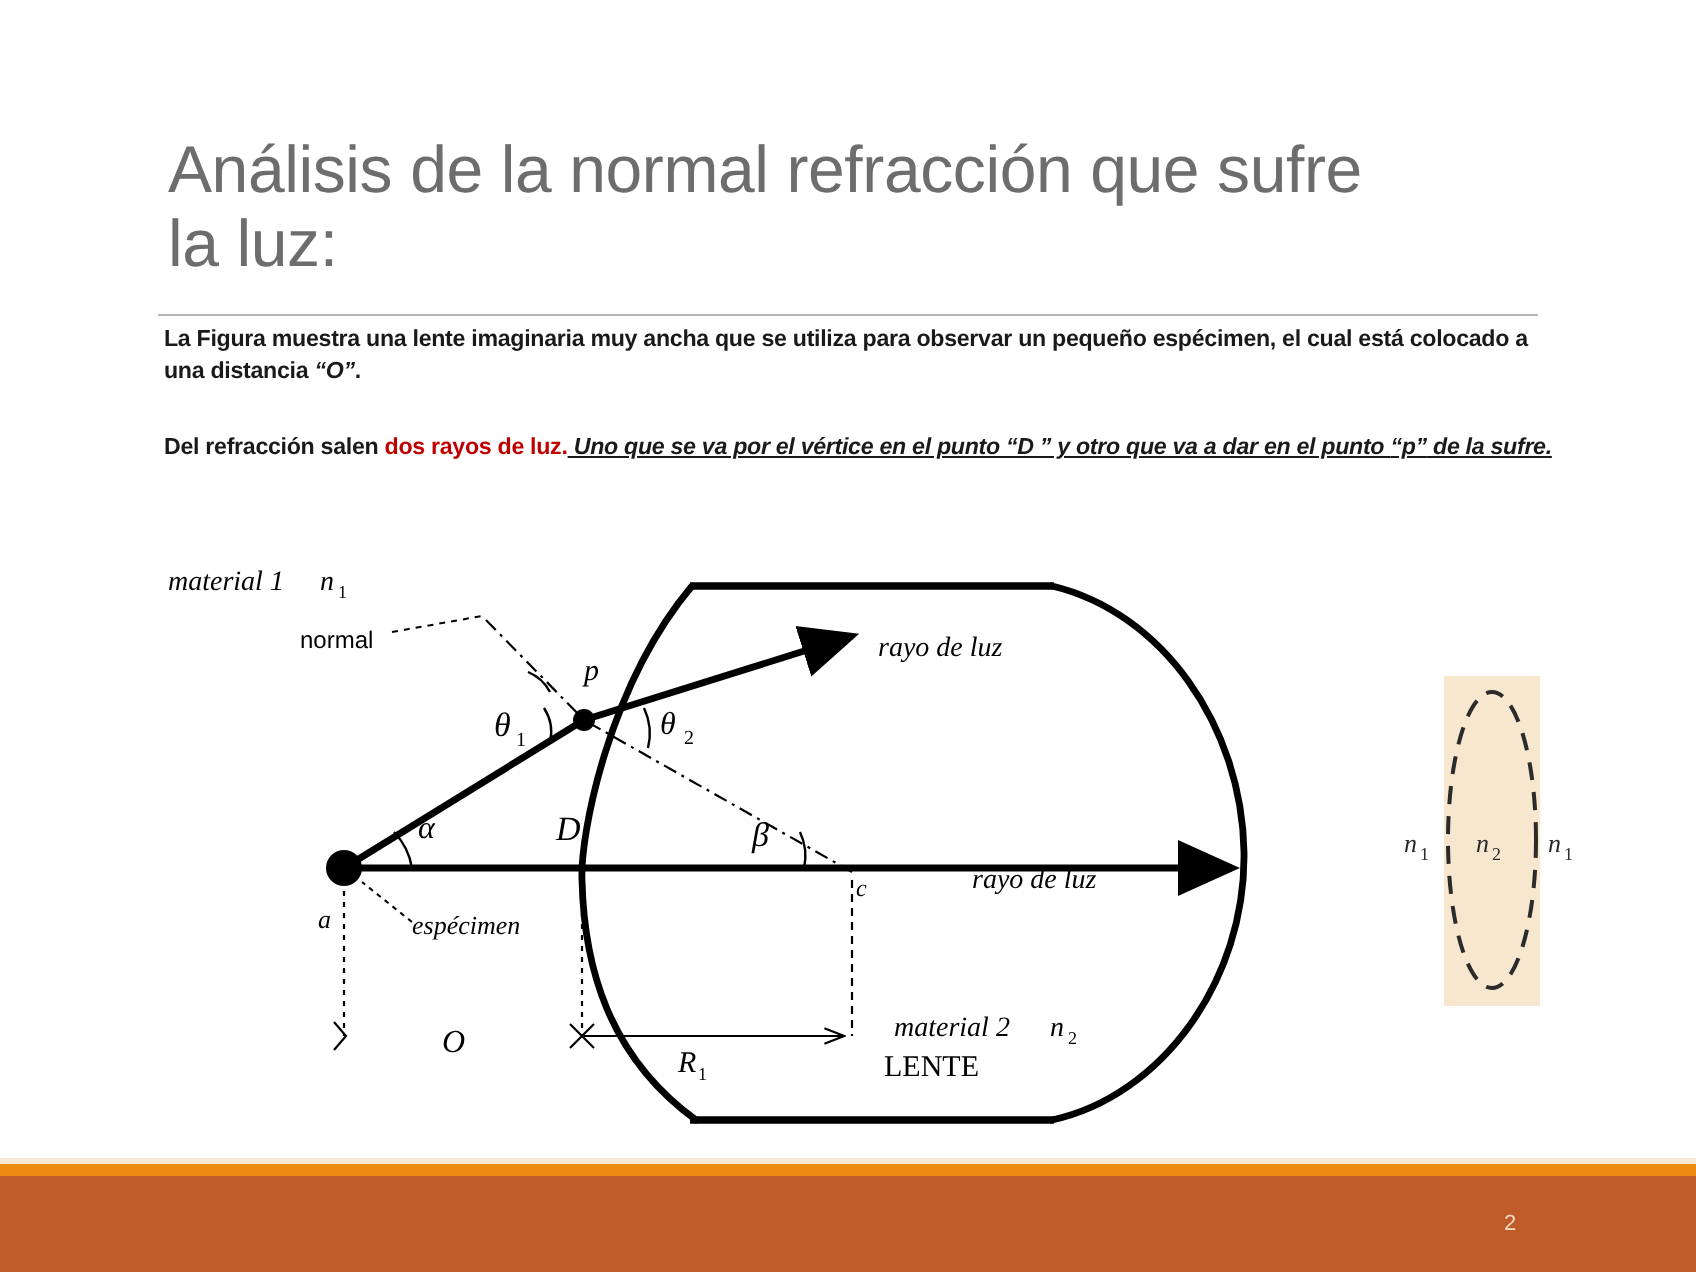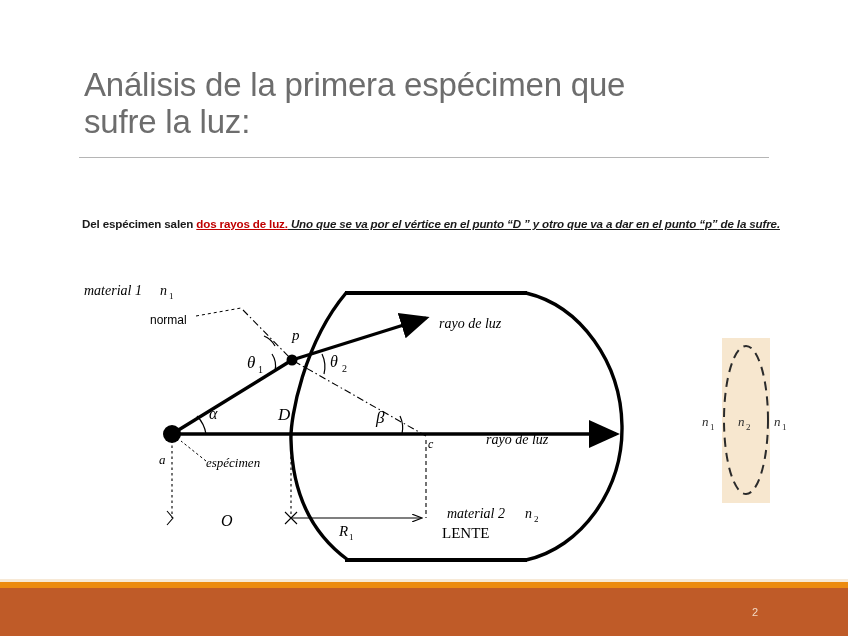--- a/index.html
+++ b/index.html
@@ -63,21 +63,20 @@
     top: 162px;
     width: 690px;
   }
   #para-2 {
     left: 82px;
     top: 216px;
     width: 700px;
   }
   .hl-red {
     color: #c00000;
-    text-decoration: underline;
     text-align: right;
   }
   .u {
     text-decoration: underline;
     font-style: italic;
   }
   .it { font-style: italic; }
 
   
   #figure-optics {
@@ -133,27 +132,30 @@
     font-family: "Liberation Sans", sans-serif;
     font-size: 11px;
     color: #f2d9c4;
   }
 </style>
 </head>
 <body>
 
 <div id="slide">
 
-  <div id="slide-title">Análisis de la primera espécimen que sufre la luz:</div>
+  <div id="slide-title">Análisis de la normal refracción que sufre la luz:</div>
 
   <div id="title-rule"></div>
 
+  <div class="body-para" id="para-1">
+    <span>La Figura muestra una lente imaginaria muy ancha que se utiliza para observar un pequeño espécimen, el cual está colocado a una distancia </span><span class="it">“O”</span><span>.</span>
+  </div>
 
   <div class="body-para" id="para-2">
-    <span>Del espécimen salen </span><span class="hl-red">dos rayos de luz.</span><span class="u"> Uno que se va por el vértice en el punto “D ” y otro que va a dar en el punto </span><span class="u it">“p”</span><span class="u"> de la sufre.</span>
+    <span>Del refracción salen </span><span class="hl-red">dos rayos de luz.</span><span class="u"> Uno que se va por el vértice en el punto “D ” y otro que va a dar en el punto </span><span class="u it">“p”</span><span class="u"> de la sufre.</span>
   </div>
 
   <div id="figure-optics">
     <svg width="640" height="300" viewBox="0 0 640 300" xmlns="http://www.w3.org/2000/svg">
       <defs>
         <marker id="arrowThick" markerWidth="9" markerHeight="9" refX="7.5" refY="4.5" orient="auto" markerUnits="strokeWidth">
           <path d="M0,0.6 L8.6,4.5 L0,8.4 z" fill="#000"></path>
         </marker>
         <marker id="arrowThin" markerWidth="10" markerHeight="8" refX="8" refY="4" orient="auto" markerUnits="strokeWidth">
           <path d="M0,0.5 L9,4 L0,7.5" fill="none" stroke="#000" stroke-width="1"></path>

